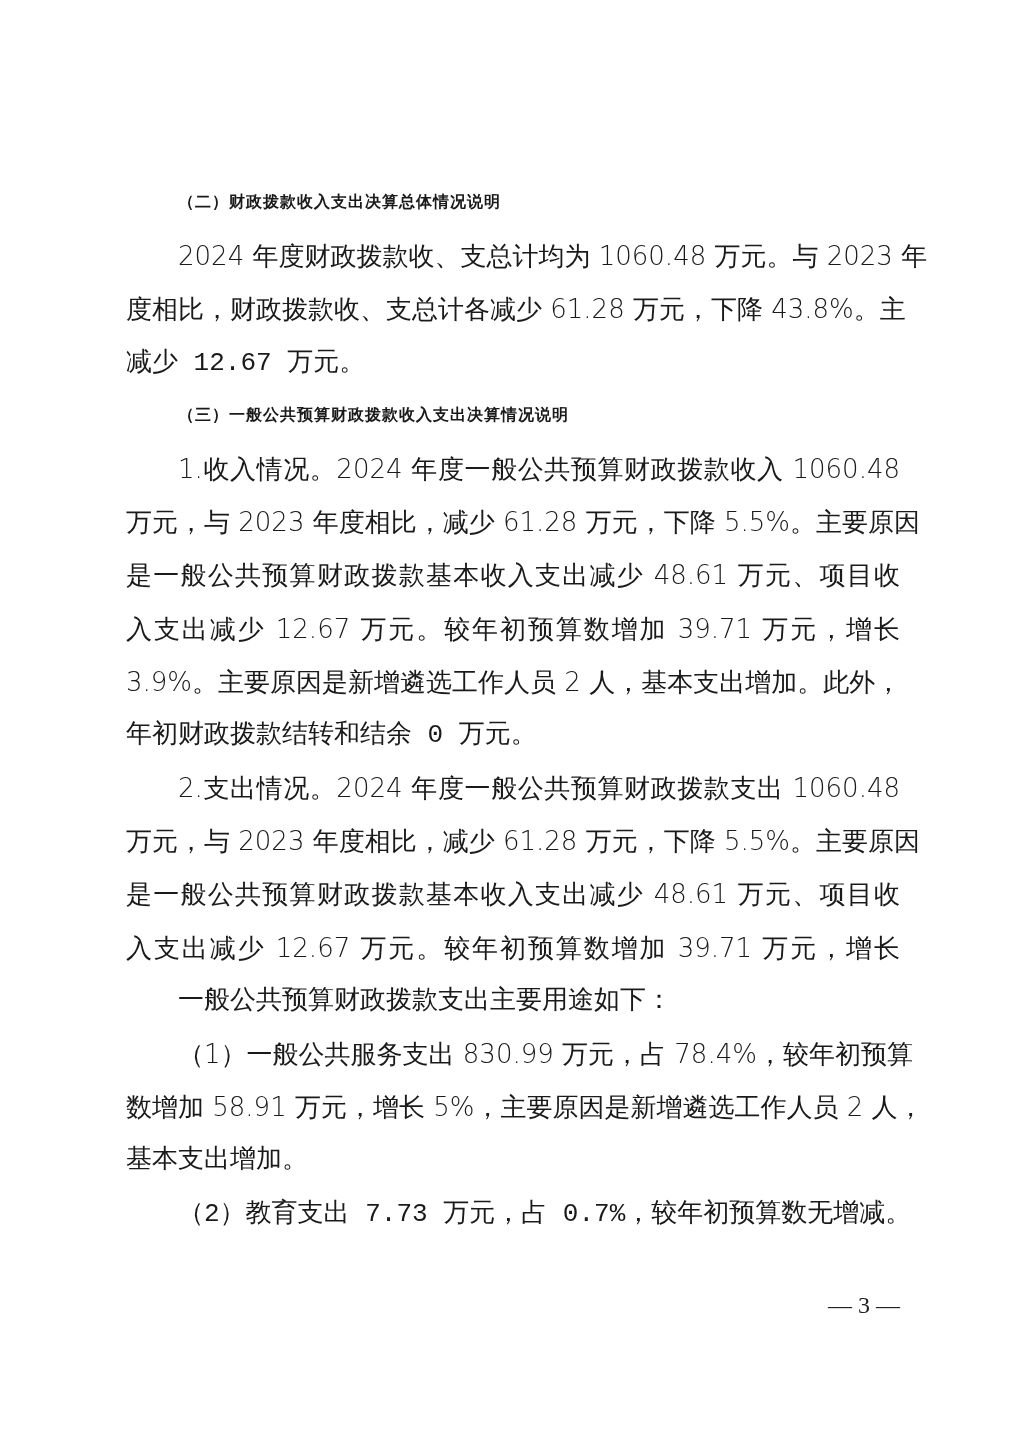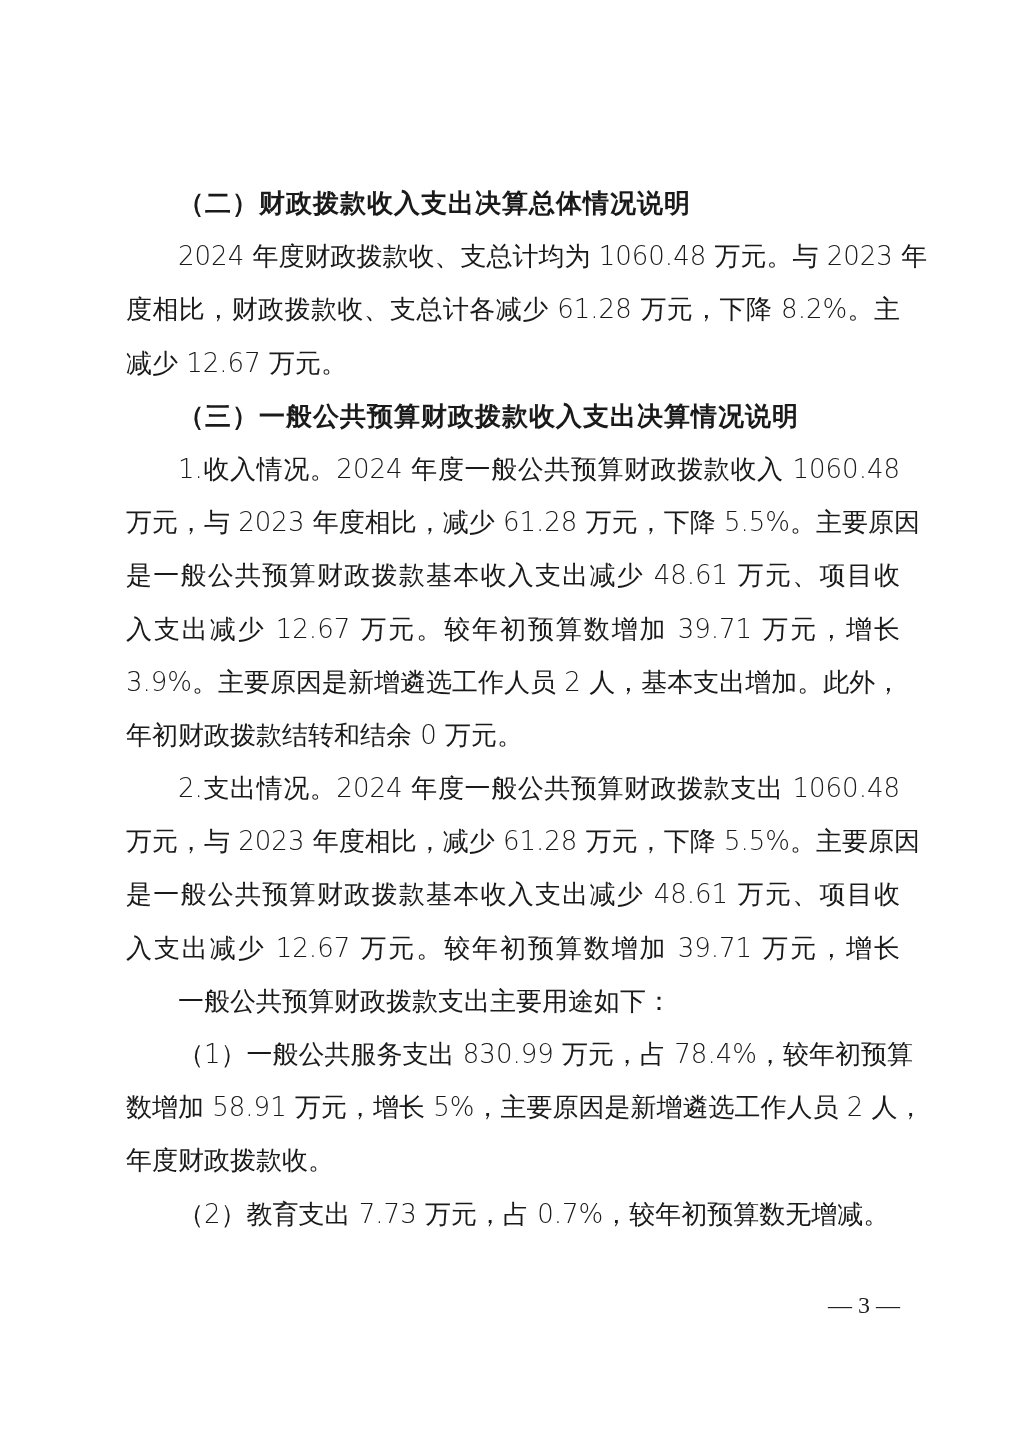--- a/index.html
+++ b/index.html
@@ -26,28 +26,29 @@
     font-family: "DejaVu Sans", sans-serif;
     font-size: 26px;
     white-space: nowrap;
     text-align: justify;
     text-align-last: justify;
     letter-spacing: 0px;
     font-weight: 300;
   }
   .line.last {
     text-align-last: left;
+    font-family: Liberation Mono, monospace;
   }
   .line.indent {
     padding-left: 52px;
   }
   .heading {
-    font-family: Liberation Serif, serif;
+    font-family: Liberation Mono, monospace;
     font-weight: bold;
-    font-size: 26px;
+    font-size: 16px;
     padding-left: 52px;
     text-align-last: left;
     letter-spacing: 1px;
   }
   .pagenum {
     position: absolute;
     right: 124px;
     top: 1292px;
     font-family: "Liberation Serif", serif;
     font-size: 24px;
@@ -55,40 +56,40 @@
     white-space: pre;
   }
 </style>
 </head>
 <body>
 
 <div class="page">
 
   <div class="line heading">（二）财政拨款收入支出决算总体情况说明</div>
   <div class="line indent">2024 年度财政拨款收、支总计均为 1060.48 万元。与 2023 年</div>
-  <div class="line">度相比，财政拨款收、支总计各减少 61.28 万元，下降 8.2%。主</div>
+  <div class="line">度相比，财政拨款收、支总计各减少 61.28 万元，下降 43.8%。主</div>
   <div class="line last">减少 12.67 万元。</div>
 
   <div class="line heading">（三）一般公共预算财政拨款收入支出决算情况说明</div>
 
   <div class="line indent">1.收入情况。2024 年度一般公共预算财政拨款收入 1060.48</div>
   <div class="line">万元，与 2023 年度相比，减少 61.28 万元，下降 5.5%。主要原因</div>
   <div class="line">是一般公共预算财政拨款基本收入支出减少 48.61 万元、项目收</div>
   <div class="line">入支出减少 12.67 万元。较年初预算数增加 39.71 万元，增长</div>
   <div class="line">3.9%。主要原因是新增遴选工作人员 2 人，基本支出增加。此外，</div>
   <div class="line last">年初财政拨款结转和结余 0 万元。</div>
 
   <div class="line indent">2.支出情况。2024 年度一般公共预算财政拨款支出 1060.48</div>
   <div class="line">万元，与 2023 年度相比，减少 61.28 万元，下降 5.5%。主要原因</div>
   <div class="line">是一般公共预算财政拨款基本收入支出减少 48.61 万元、项目收</div>
   <div class="line">入支出减少 12.67 万元。较年初预算数增加 39.71 万元，增长</div>
 
   <div class="line indent last">一般公共预算财政拨款支出主要用途如下：</div>
 
   <div class="line indent">（1）一般公共服务支出 830.99 万元，占 78.4%，较年初预算</div>
   <div class="line">数增加 58.91 万元，增长 5%，主要原因是新增遴选工作人员 2 人，</div>
-  <div class="line last">年度财政拨款收。</div>
+  <div class="line last">基本支出增加。</div>
 
   <div class="line indent last">（2）教育支出 7.73 万元，占 0.7%，较年初预算数无增减。</div>
 
 </div>
 
 <div class="pagenum">— 3 —</div>
 
 </body></html>

